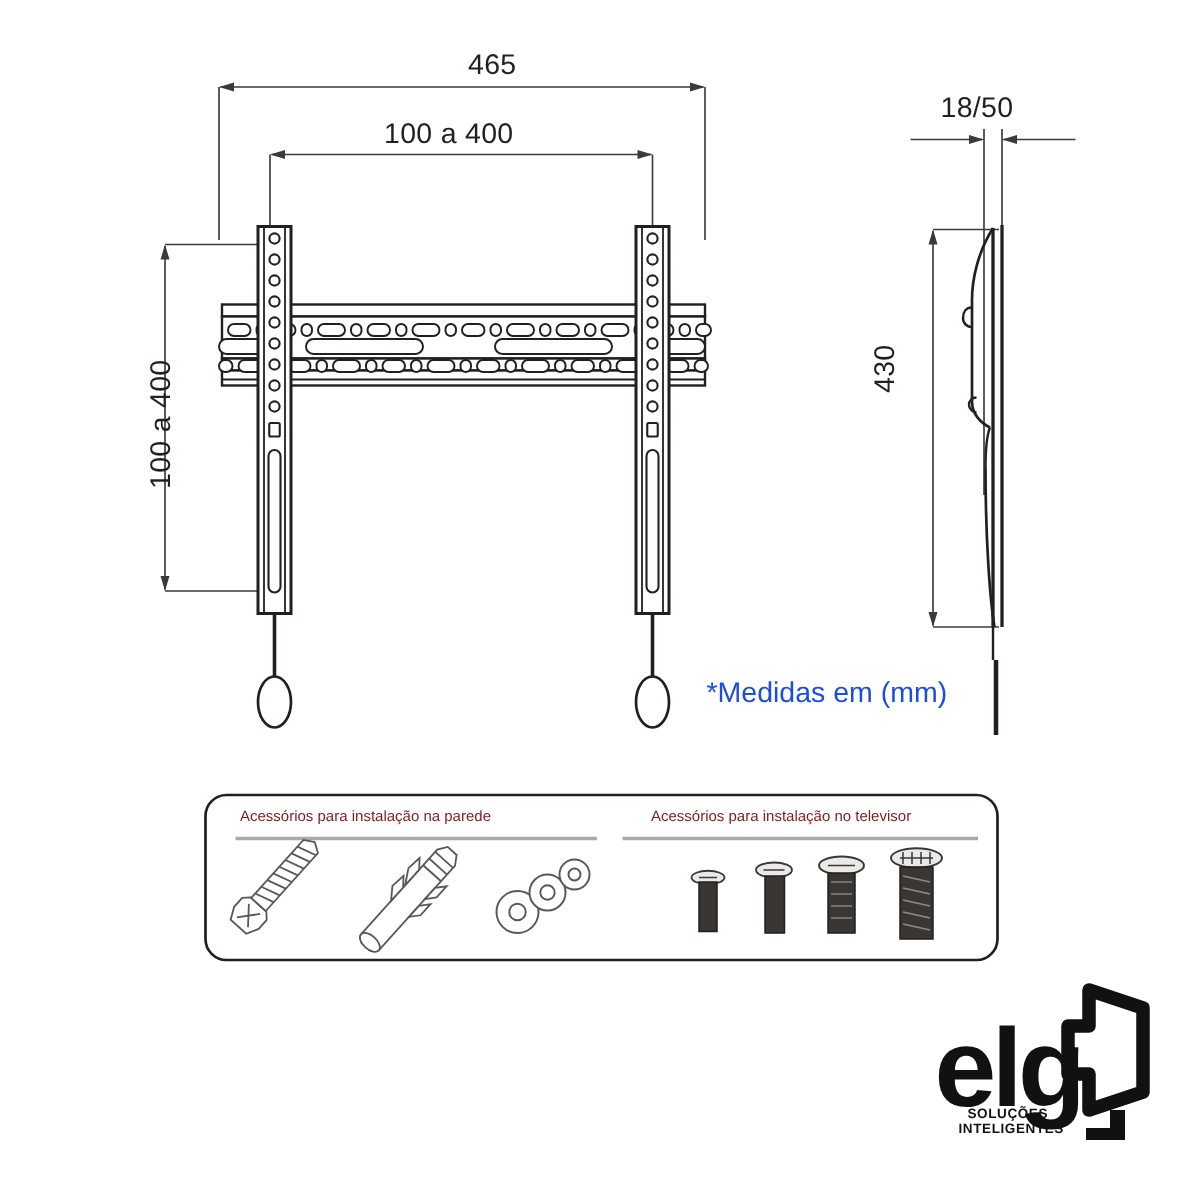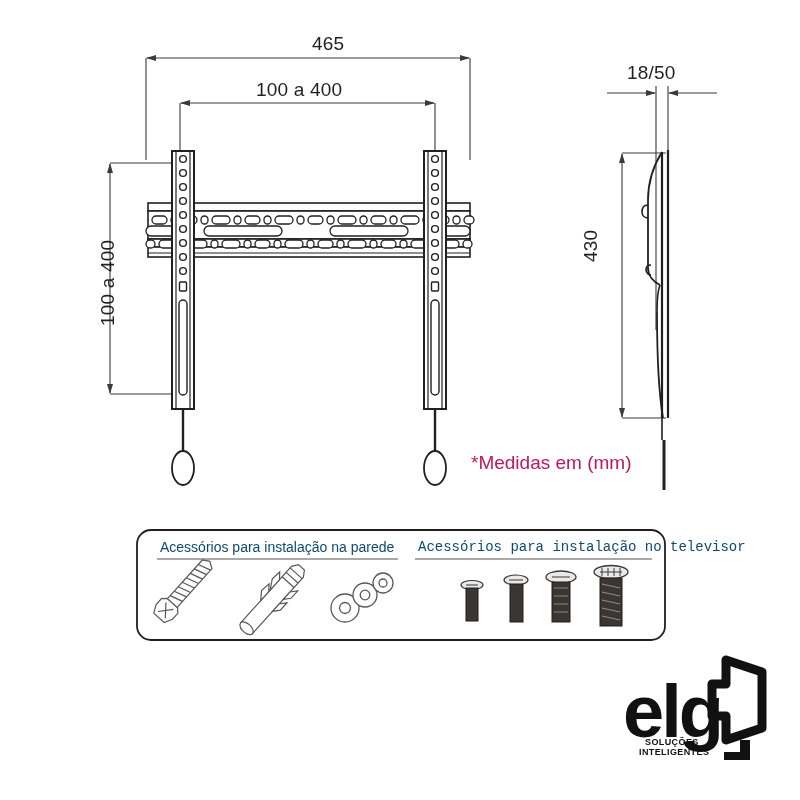--- a/index.html
+++ b/index.html
@@ -39,31 +39,31 @@
   }
   #dim-100a400-left {
     left: 97px; top: 326px;
     transform: rotate(-90deg);
     transform-origin: left top;
   }
   #note-mm {
     position: absolute;
     left: 471px; top: 452px;
     font-size: 19px;
-    color: #be185d;
+    color: #1d4ed8;
     white-space: nowrap;
   }
   .acc-head {
     position: absolute;
-    font-size: 14px;
-    color: #0c4a6e;
+    font-size: 10px;
+    color: #7f1d1d;
     white-space: nowrap;
   }
   #acc-head-wall { left: 160px; top: 539px; }
-  #acc-head-tv   { left: 418px; top: 539px; font-family: Liberation Mono, monospace; }
+  #acc-head-tv   { left: 434px; top: 539px; }
   #logo {
     position: absolute;
     left: 615px;
     top: 645px;
     width: 175px;
     height: 130px;
   }
 </style>
 </head>
 <body>

